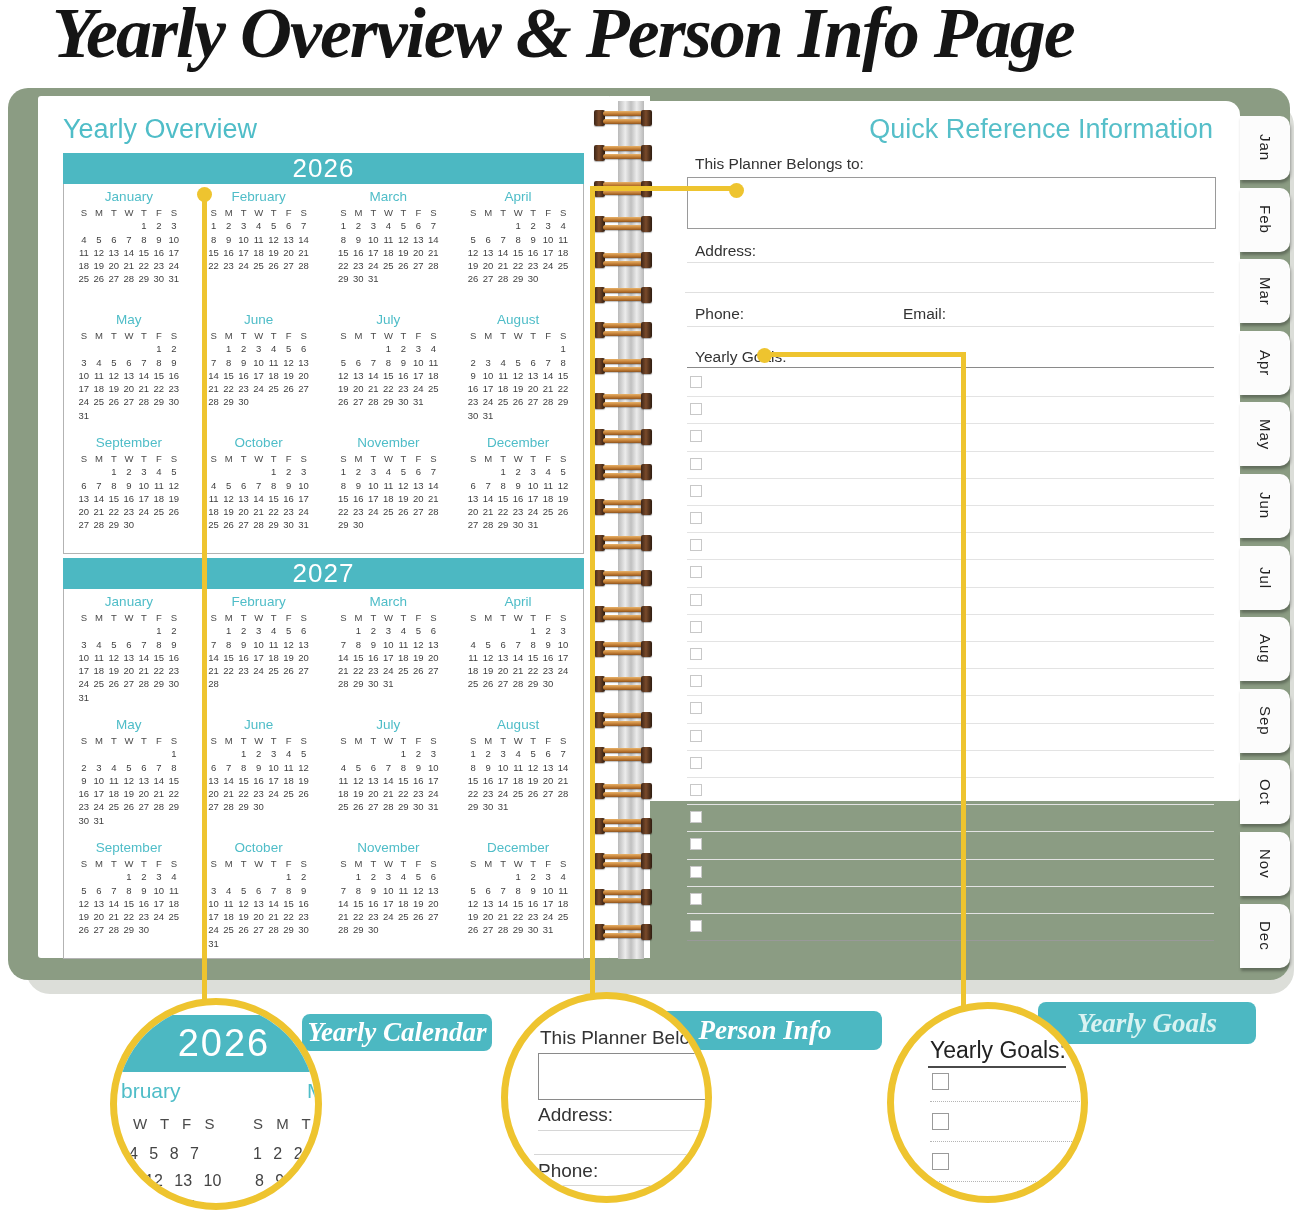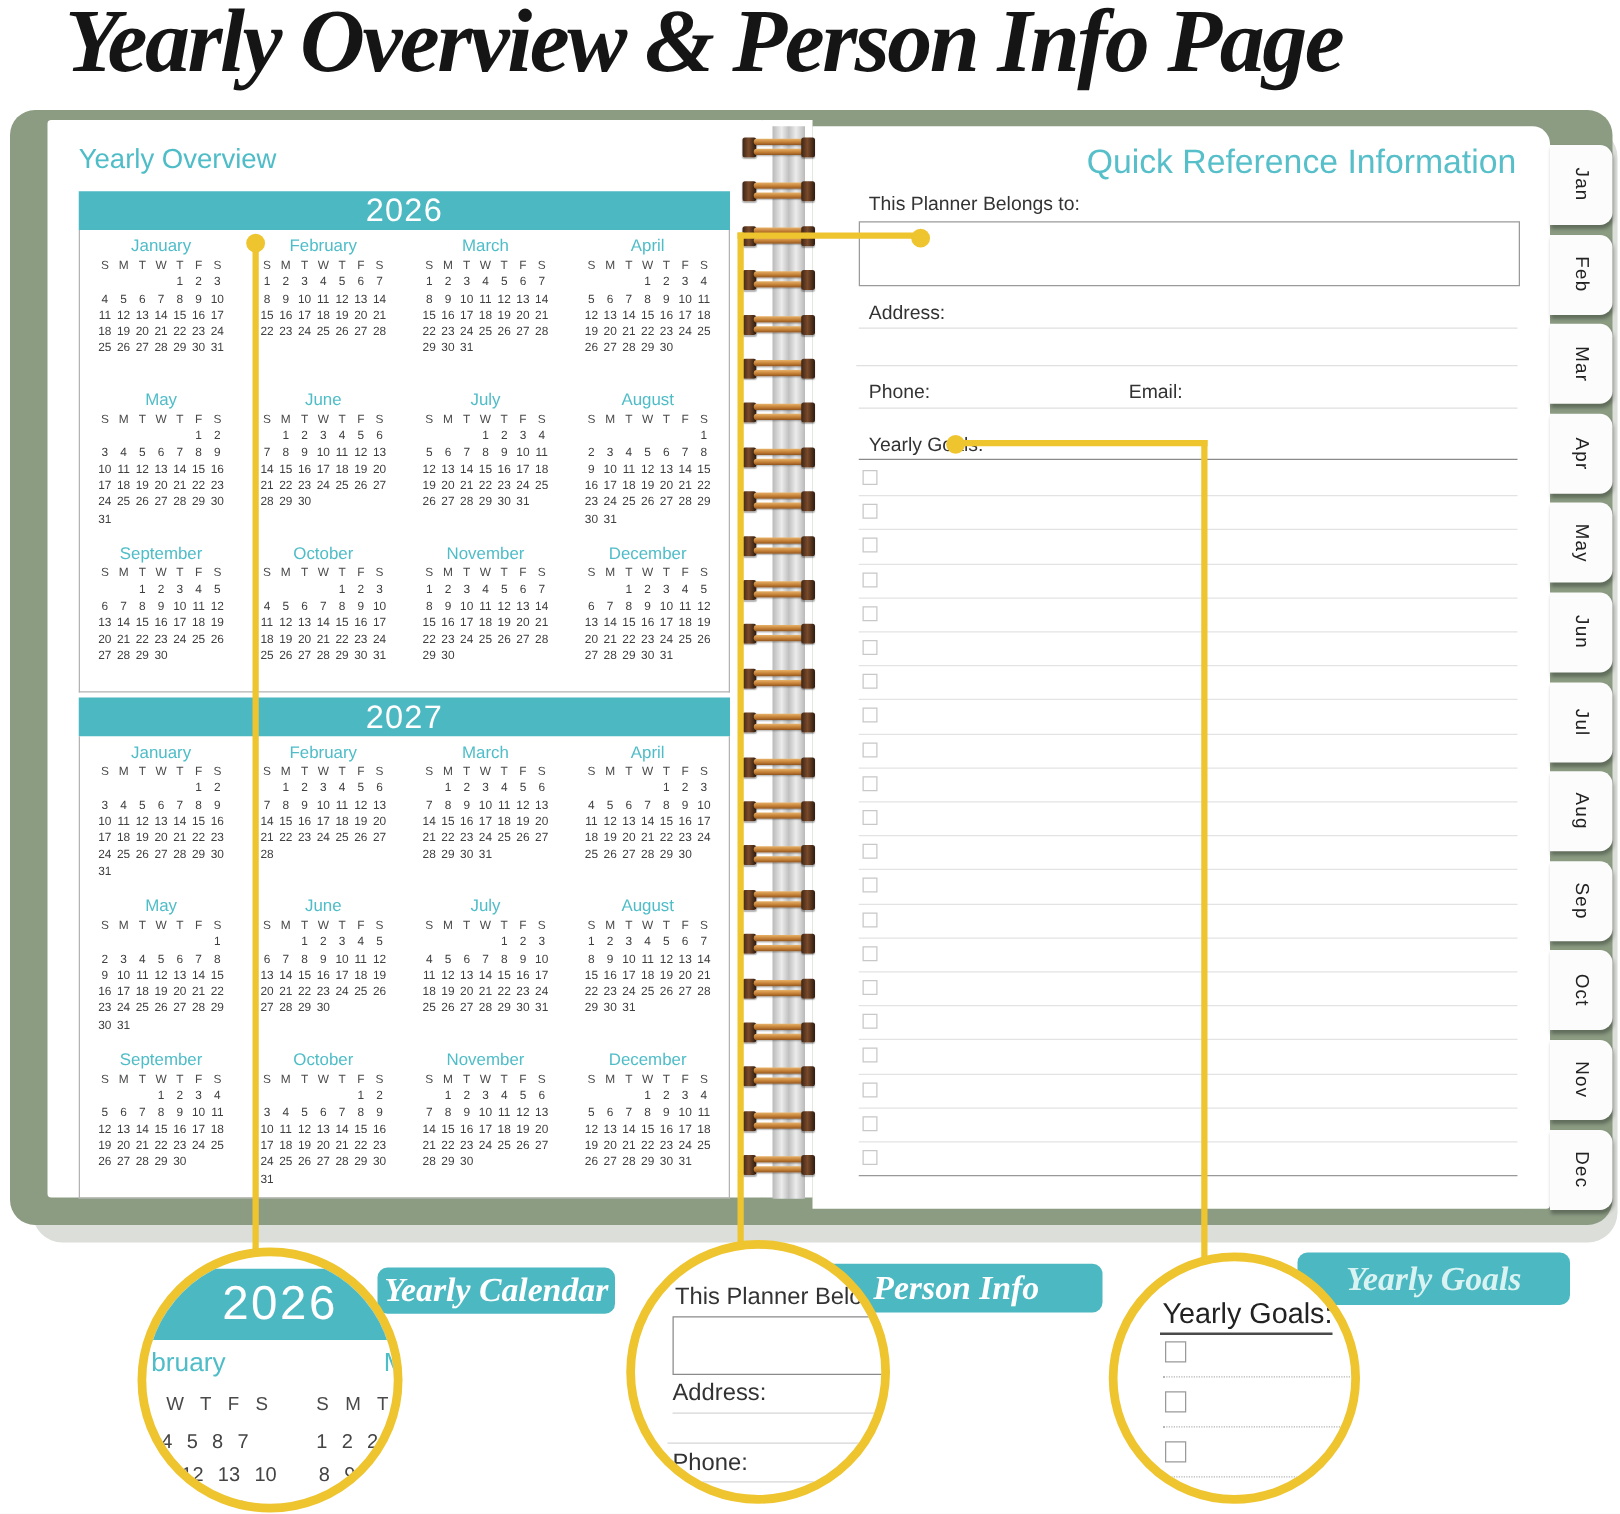--- a/index.html
+++ b/index.html
@@ -13,35 +13,35 @@
     font-size:72px;letter-spacing:-2px;color:#151515;white-space:nowrap;}
 
   
   .book-shadow{position:absolute;left:26px;top:102px;width:1268px;height:892px;
     background:#dcded9;border-radius:24px;}
   .cover{position:absolute;left:8px;top:88px;width:1282px;height:892px;
     background:#8b9c83;border-radius:20px;}
   .page{position:absolute;background:#fff;}
   .left-page{left:38px;top:96px;width:574px;height:862px;border-radius:3px;}
   .binding-under{left:610px;top:96px;width:40px;height:862px;background:#fff;}
-  .right-page{left:650px;top:101px;width:590px;height:866px;border-radius:0 14px 3px 0;}
+  .right-page{left:650px;top:101px;width:590px;height:700px;border-radius:0 14px 3px 0;}
 
   
   .wire-strip{position:absolute;left:618px;top:101px;width:26px;height:858px;
     background:linear-gradient(90deg,#b9b9b9,#ececec 28%,#c0c0c0 50%,#ececec 72%,#b9b9b9);}
   .coil{position:absolute;left:594px;width:58px;height:17px;z-index:3;}
   .coil .bar{position:absolute;left:9px;right:9px;height:5px;border-radius:3px;
     background:linear-gradient(#e8b269,#c07b32 60%,#8f5520);box-shadow:0 1px 1px rgba(0,0,0,.25);}
   .coil .b1{top:1px}.coil .b2{top:9px}
   .coil .cap{position:absolute;top:0;width:11px;height:16px;border-radius:2px;
     background:linear-gradient(90deg,#3c2517,#7a4a2a 45%,#2e1c10);box-shadow:0 1px 1px rgba(0,0,0,.3);}
   .coil .capl{left:0}.coil .capr{right:0}
 
   
-  .lp-title{position:absolute;left:25px;top:18px;font-size:22px;color:#4fbdc8;}
+  .lp-title{position:absolute;left:25px;top:18px;font-size:27px;color:#4fbdc8;}
   .years-wrap{position:absolute;left:25px;top:57px;width:521px;}
   .year-block{margin-bottom:4px;}
   .year-banner{height:31px;background:#4cb8c2;color:#fff;text-align:center;
     font-size:26px;line-height:31px;letter-spacing:1px;}
   .months-grid{display:grid;grid-template-columns:repeat(4,1fr);
     border:1px solid #b3b3b3;border-top:none;}
   .month{height:119px;padding-top:4px;overflow:hidden;}
   .month-name{color:#4fbdc8;font-size:13.5px;text-align:center;height:18px;line-height:18px;}
   .day-grid{display:grid;grid-template-columns:repeat(7,15px);justify-content:center;}
   .day-grid span{font-size:9.5px;height:13.3px;line-height:13.3px;text-align:center;color:#3f3f3f;}

